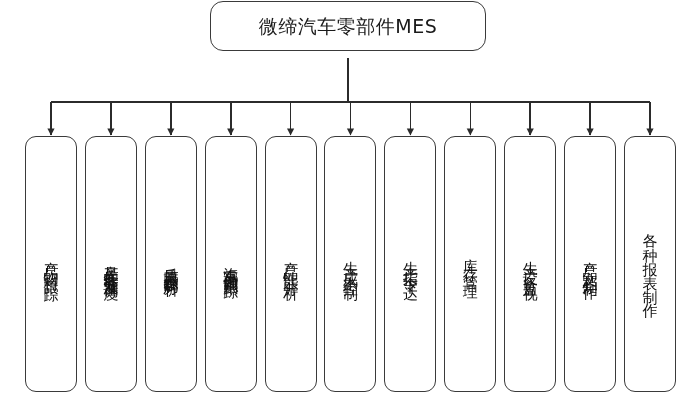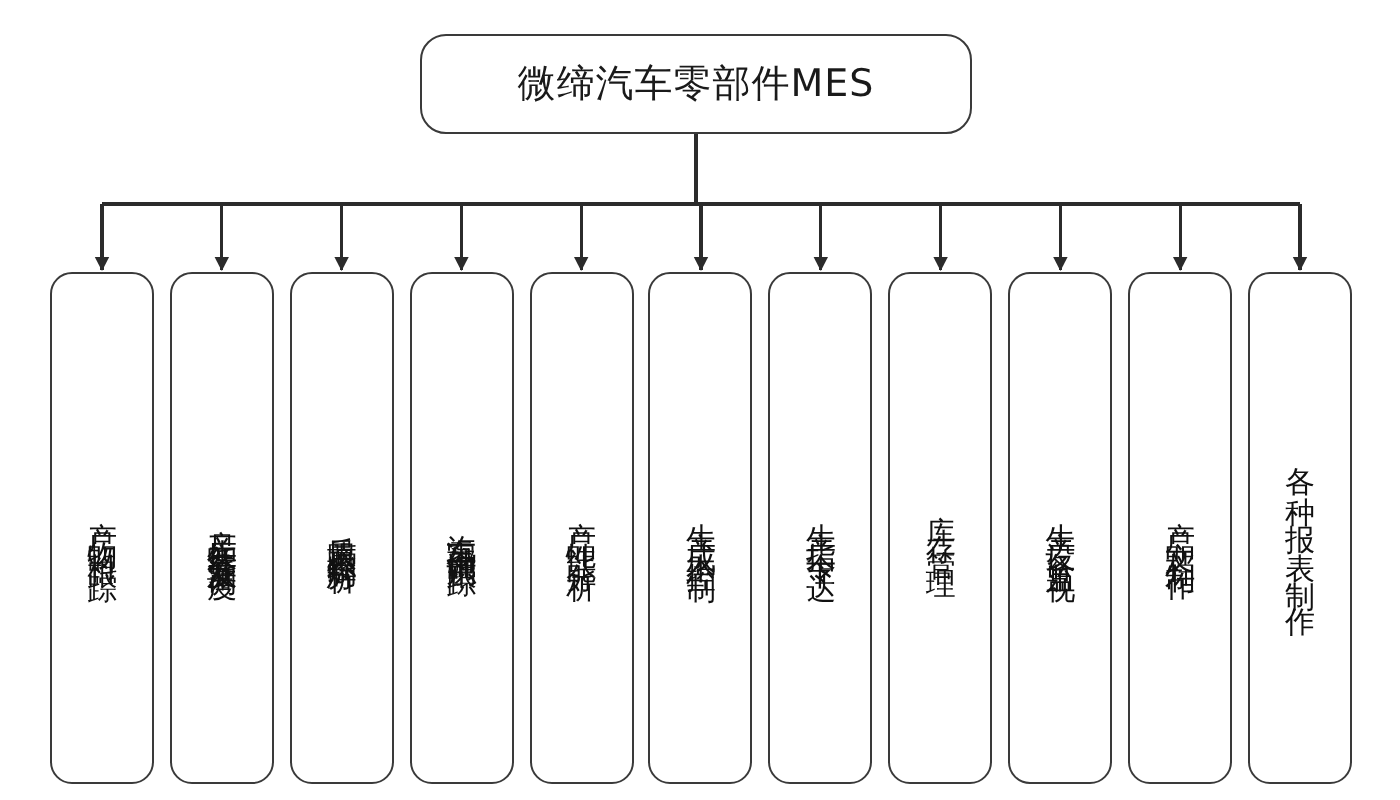--- a/index.html
+++ b/index.html
@@ -38,21 +38,21 @@
     shape-rendering: crispEdges;
   }
   #connectors polygon {
     fill: #2b2b2b;
   }
 
   
   .root-node {
     position: absolute;
     left: 210px;
-    top: 17px;
+    top: 1px;
     width: 276px;
     height: 50px;
     box-sizing: border-box;
     border: 1.4px solid #3a3a3a;
     border-radius: 13px;
     background: #ffffff;
     display: flex;
     align-items: center;
     justify-content: center;
   }

